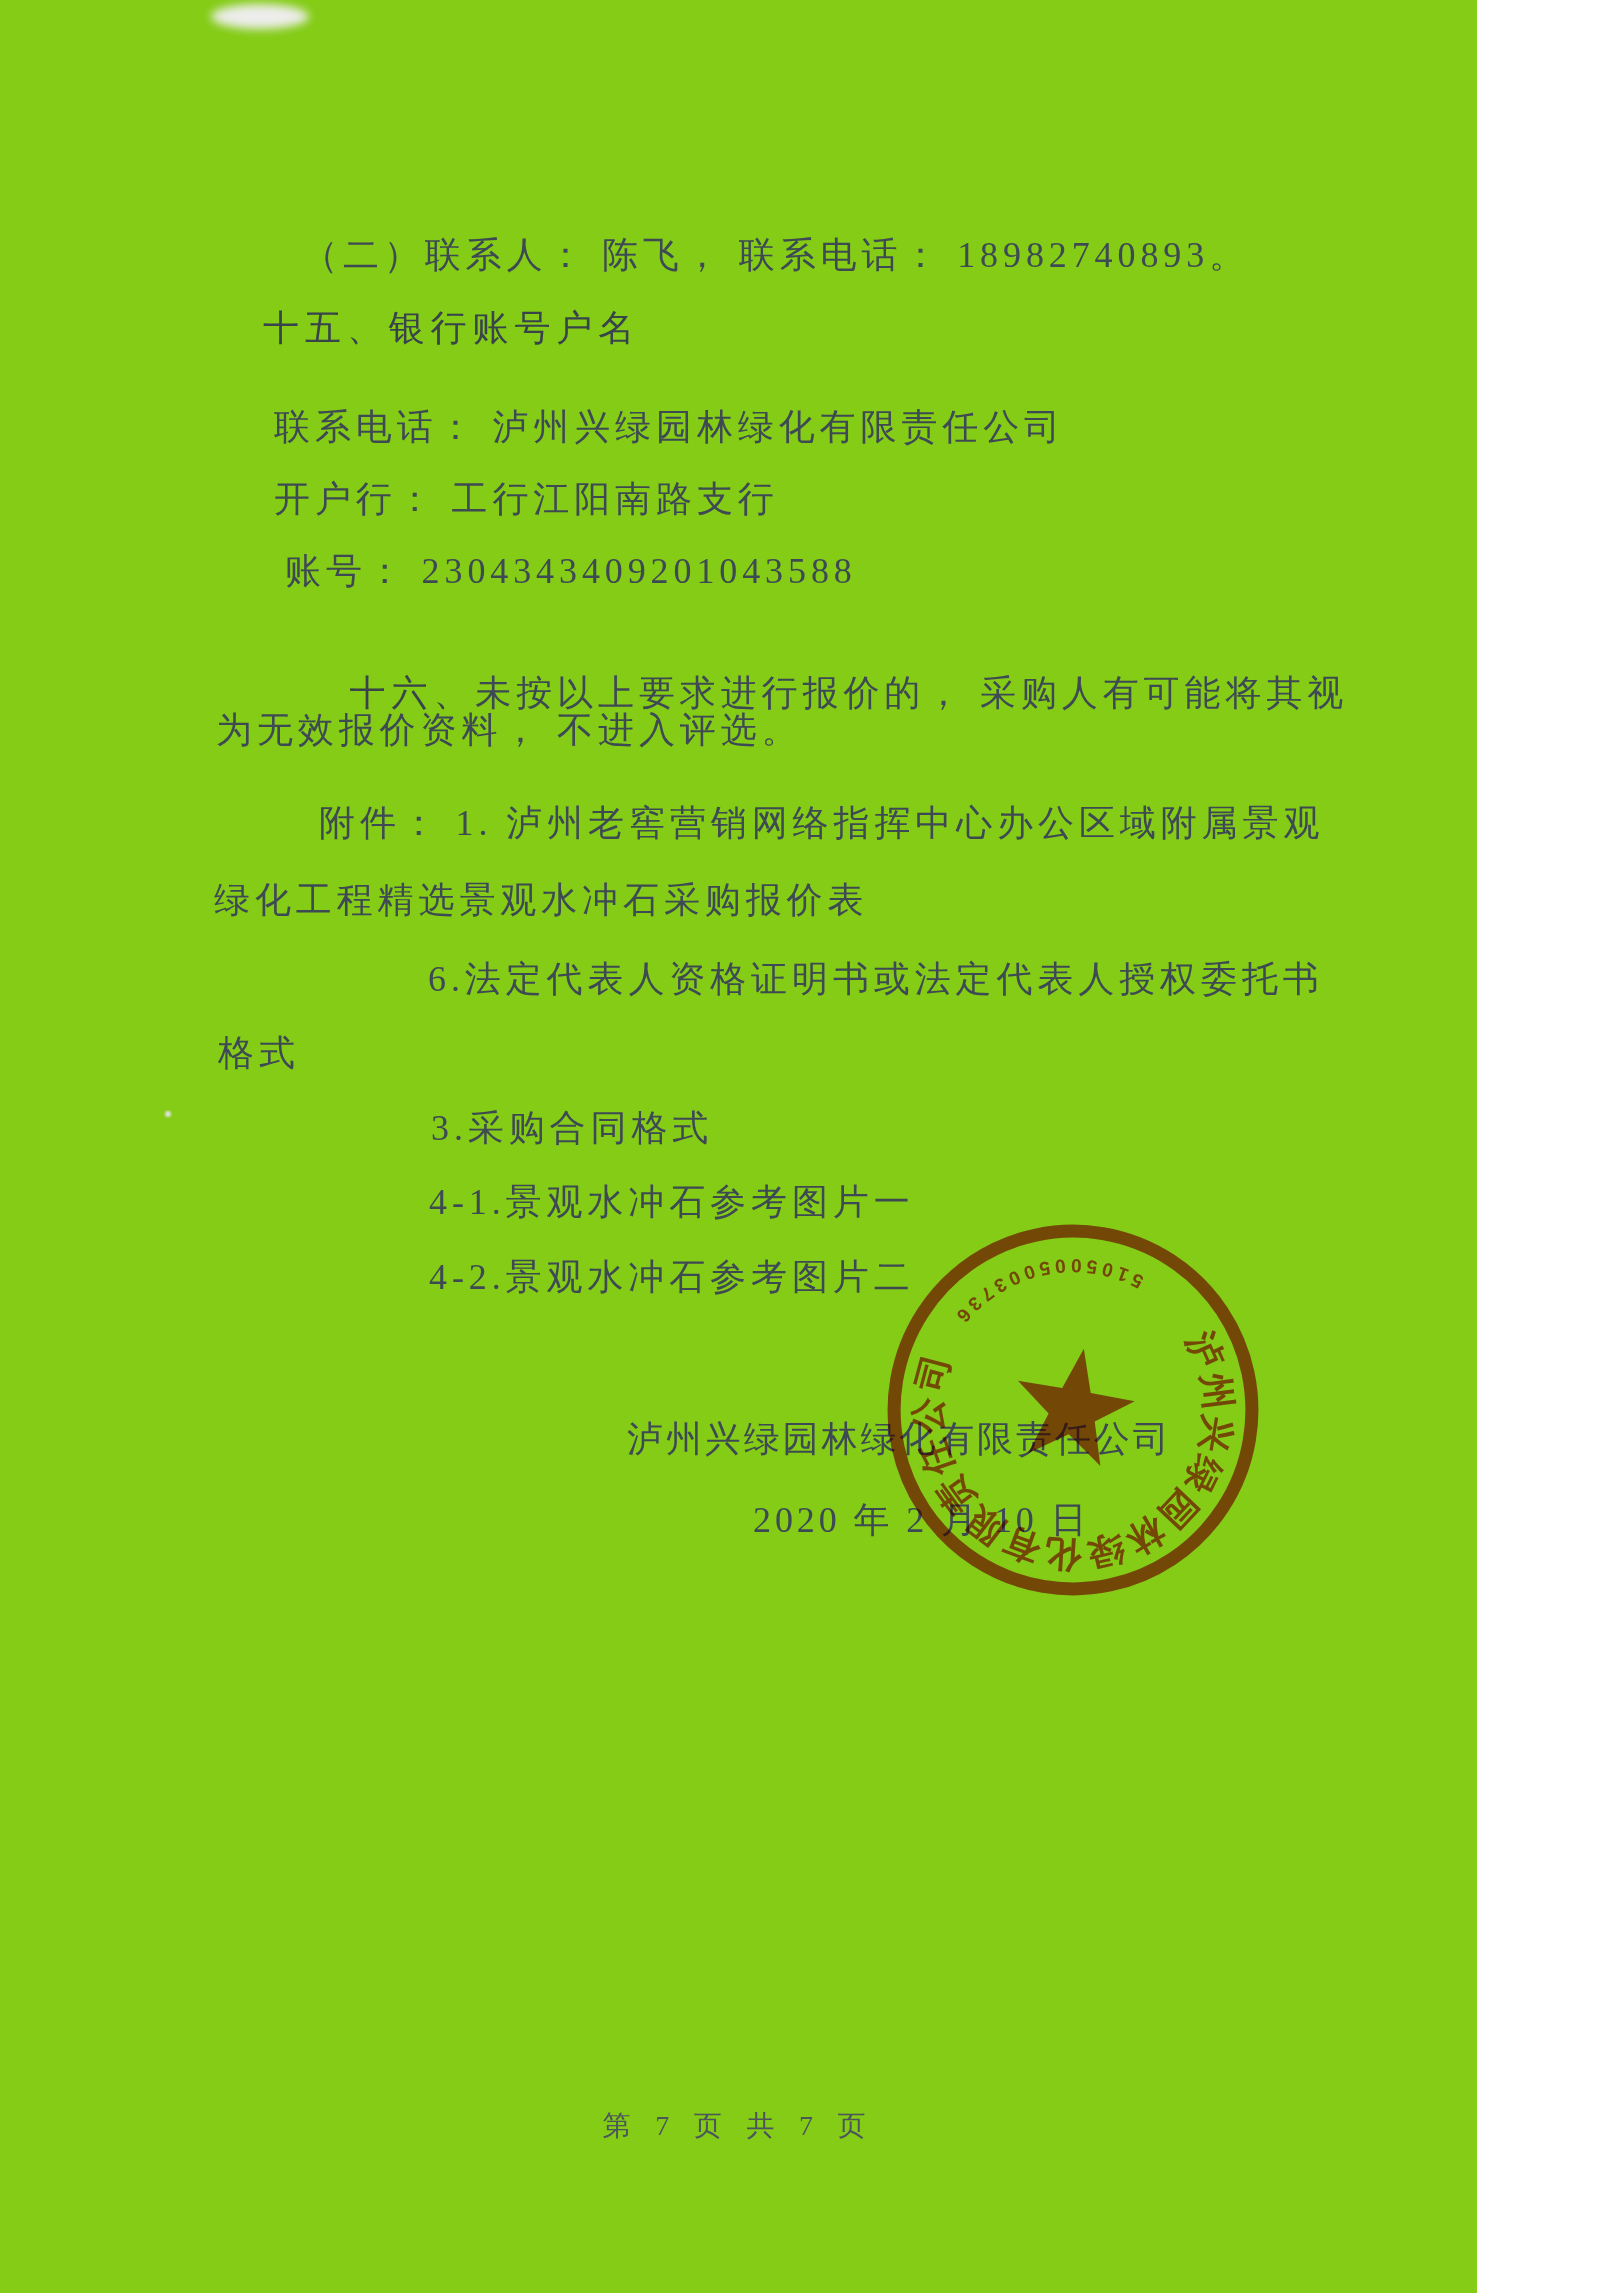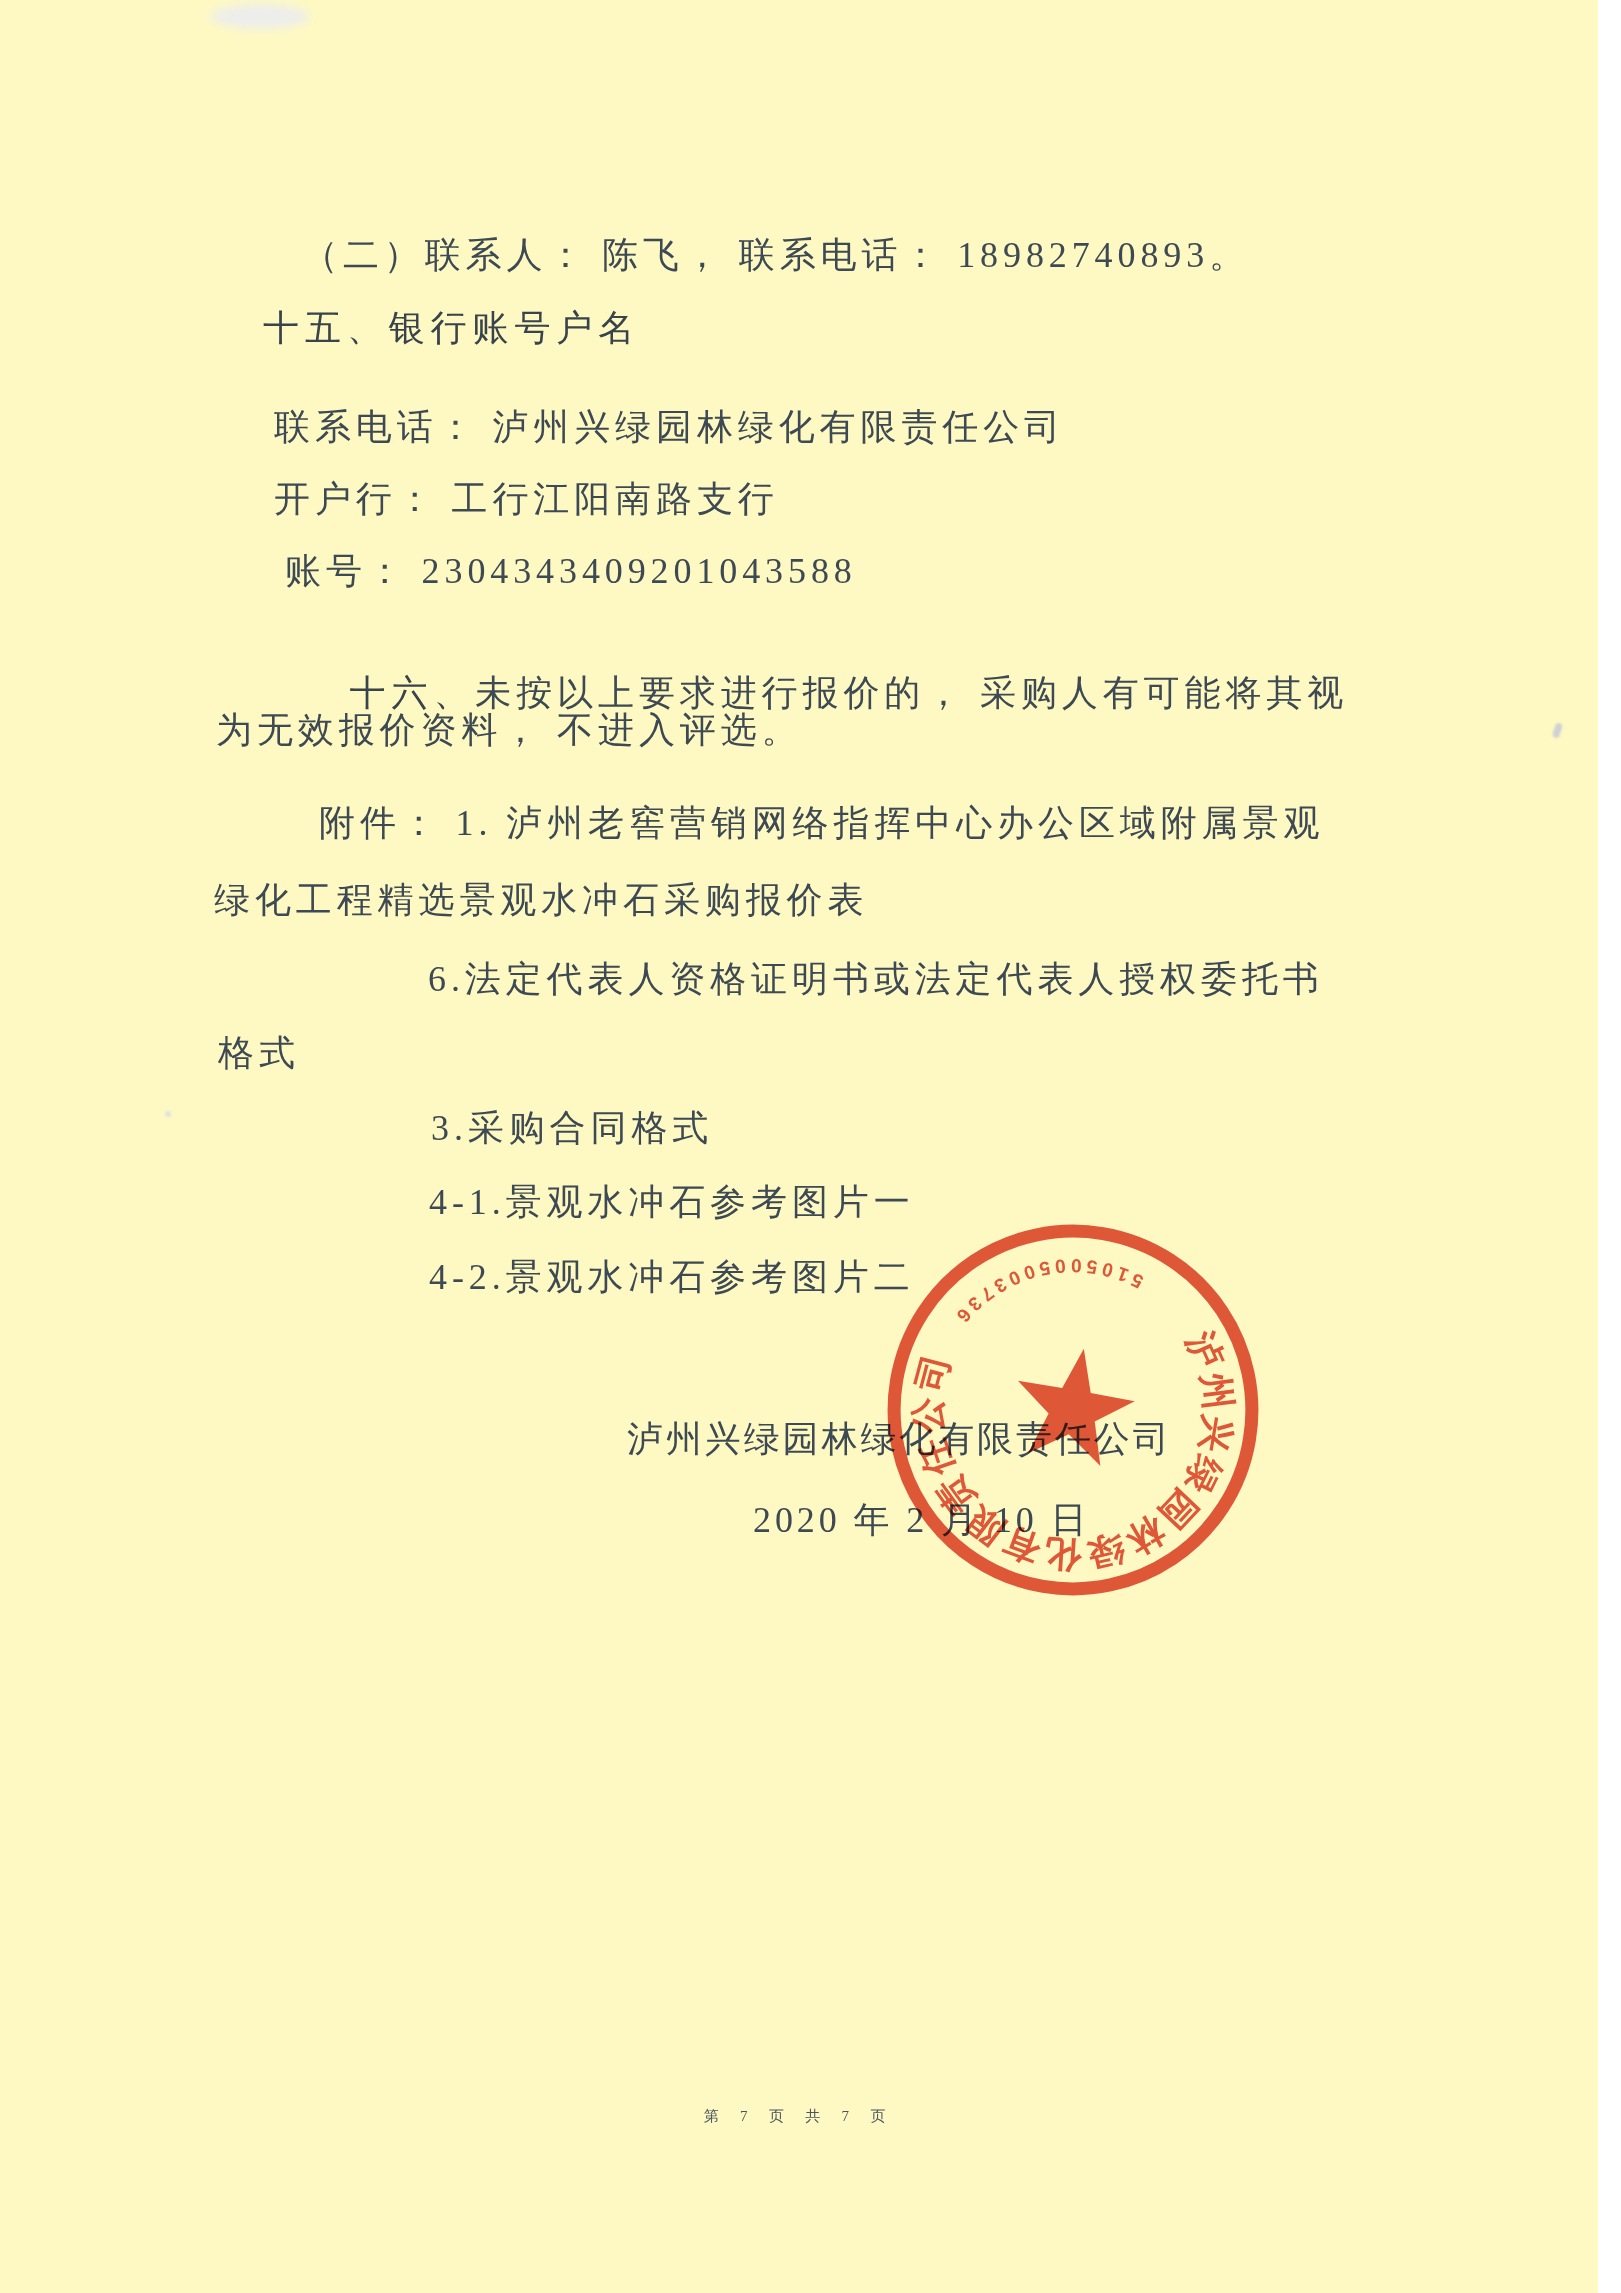--- a/index.html
+++ b/index.html
@@ -1,19 +1,19 @@
 <!DOCTYPE html>
 <html><head>
 <meta charset="utf-8">
 <style>
   html,body { margin:0; padding:0; background:#ffffff; }
   .page {
     position:relative;
-    width:1598px; height:2294px;
-    background:#fef9c3;
+    width:1477px; height:2294px;
+    background:#84cc16;
     overflow:hidden;
     font-family:"Liberation Serif", serif;
   }
   .line {
     position:absolute;
     white-space:pre;
     font-size:36px;
     color:#3e4a53;
     letter-spacing:4.9px;
     font-family:"Liberation Serif", serif;
@@ -24,21 +24,21 @@
     color:#38434b;
     letter-spacing:5.9px;
   }
   .sec16-rest { font-weight:400; font-family:"Liberation Serif", serif; color:#3e4a53; }
   .signature-line { letter-spacing:2.9px; }
   .date-line { letter-spacing:3.9px; }
   .footer-line {
     position:absolute;
     top:2107px; left:0; width:100%;
     text-align:center;
-    font-size:15px;
+    font-size:28px;
     letter-spacing:8.8px;
     color:#4a555c;
     font-family:"Liberation Serif", serif;
   }
   .seal {
     position:absolute;
     left:872px; top:1209px;
     width:402px; height:402px;
     mix-blend-mode:multiply;
     opacity:0.9;

